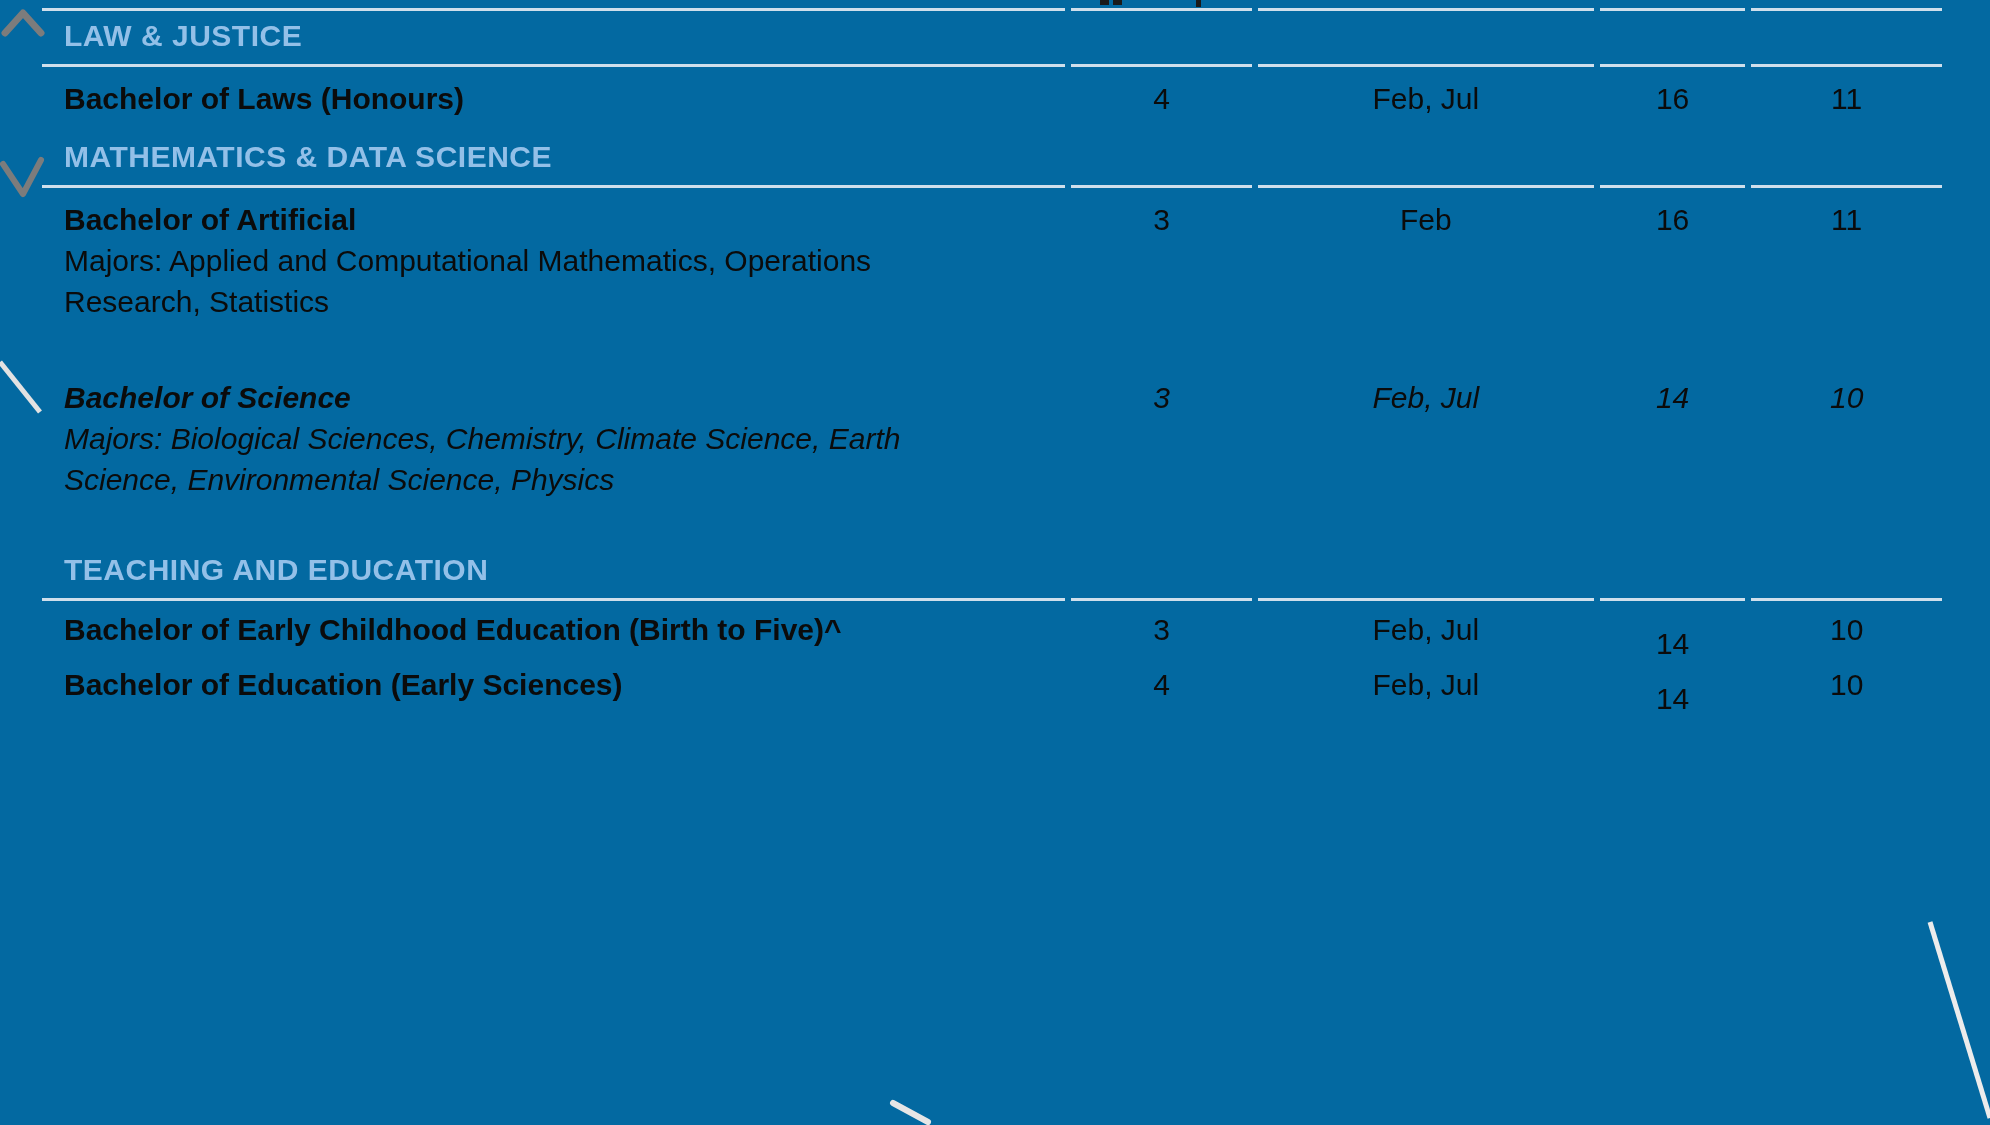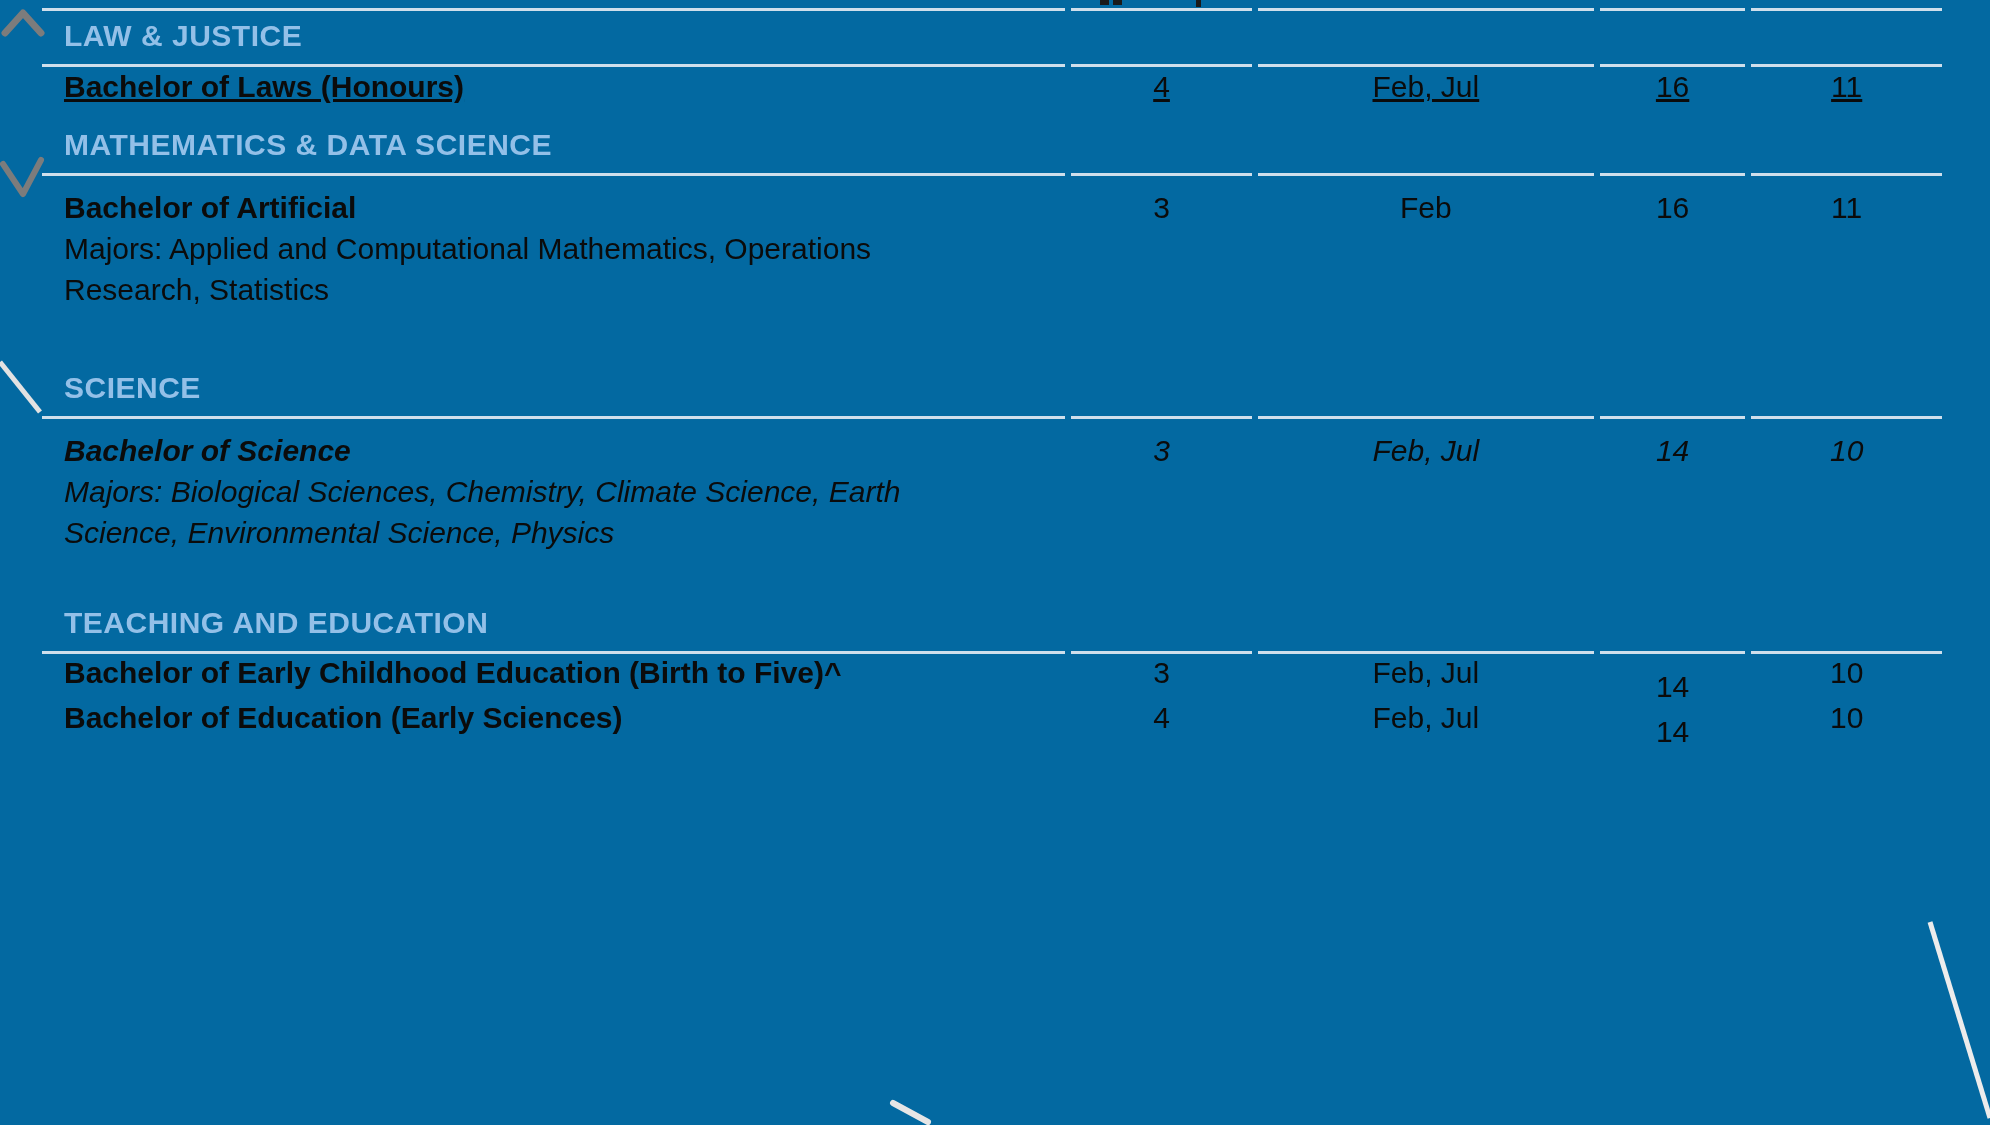--- a/index.html
+++ b/index.html
@@ -46,26 +46,26 @@
     padding-top:15px;padding-bottom:9px;
     border-bottom:3px solid var(--line_blue);
   }
   tr.sec-row.sec-first td{padding-top:6px;}
   .sec-title{
     font-weight:bold;font-size:30px;letter-spacing:.5px;
     color:var(--header_blue);
     white-space:nowrap;
   }
   tr.course-row td{padding-top:13px;}
-  tr.course-row.tight td{padding-top:1px;padding-bottom:5px;text-decoration:underline;}
+  tr.course-row.tight td{padding-top:13px;padding-bottom:5px;}
   .course-title{font-weight:bold;display:block;}
   .majors{display:block;max-width:950px;line-height:41px;margin-top:1px;}
   tr.pb-lg td{padding-bottom:44px;}
   tr.pb-md td{padding-bottom:36px;font-style:italic;}
-  tr.edu-row td{padding-bottom:7px;}
+  tr.edu-row td{padding-top:10px;padding-bottom:7px;}
   .drop{position:relative;top:14px;display:inline-block;}
 </style>
 </head>
 <body>
 
 <div class="stage">
 
   <span class="chev chev-up">
     <svg width="44" height="30" viewBox="0 0 44 30">
       <polyline points="4,26 22,6 40,26" fill="none" stroke="#7c7c7c" stroke-width="7" stroke-linecap="round" stroke-linejoin="round"></polyline>
@@ -123,27 +123,20 @@
       <td class="course">
         <span class="course-title">Bachelor of Artificial</span>
         <span class="majors">Majors: Applied and Computational Mathematics, Operations Research, Statistics</span>
       </td>
       <td class="num">3</td>
       <td class="num">Feb</td>
       <td class="num">16</td>
       <td class="num">11</td>
     </tr>
 
-    <tr class="sec-row">
-      <td class="course"><span class="sec-title">SCIENCE</span></td>
-      <td></td>
-          <td></td>
-          <td></td>
-          <td></td>
-    </tr>
     <tr class="course-row pb-md">
       <td class="course">
         <span class="course-title">Bachelor of Science</span>
         <span class="majors">Majors: Biological Sciences, Chemistry, Climate Science, Earth Science, Environmental Science, Physics</span>
       </td>
       <td class="num">3</td>
       <td class="num">Feb, Jul</td>
       <td class="num">14</td>
       <td class="num">10</td>
     </tr>

